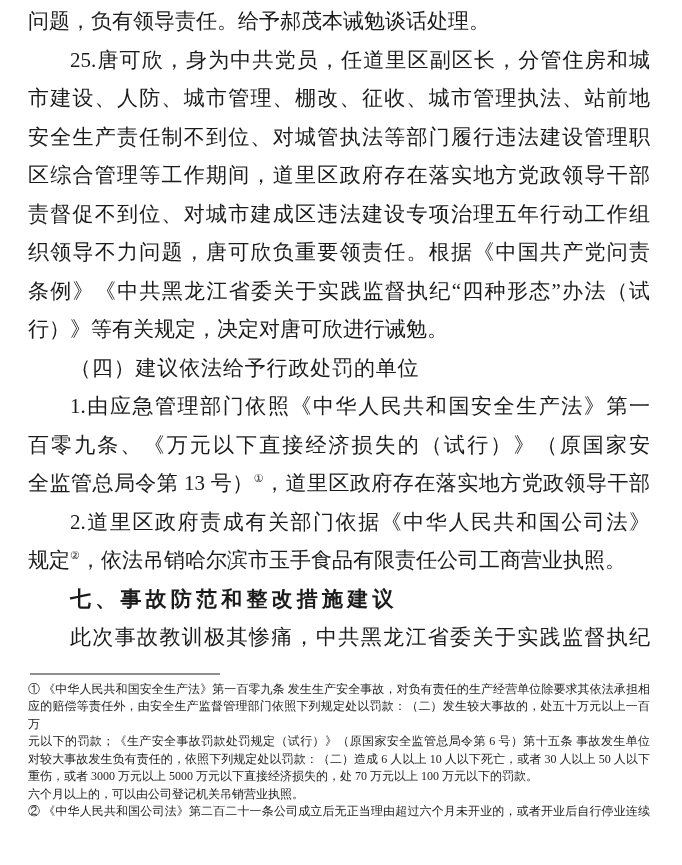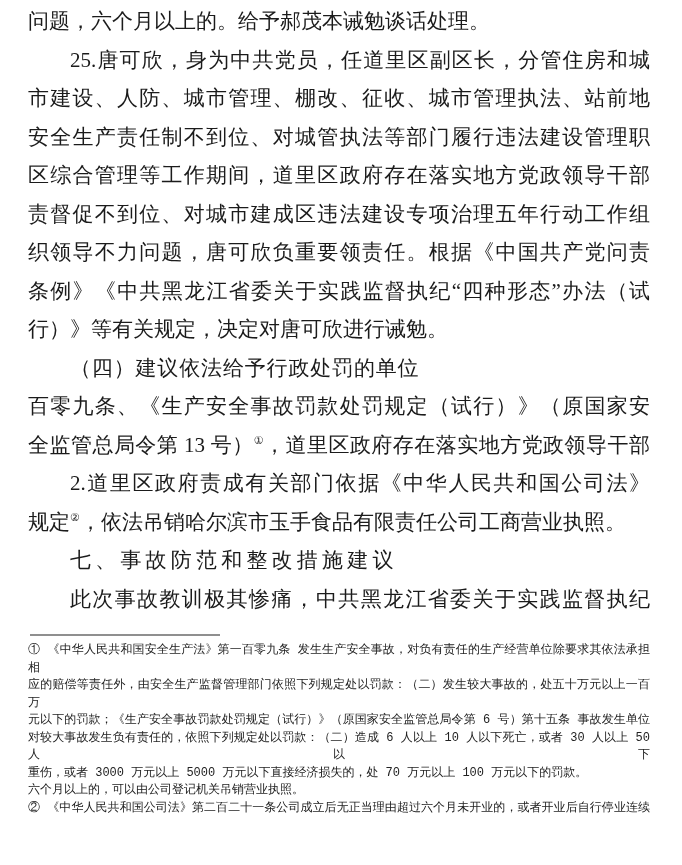--- a/index.html
+++ b/index.html
@@ -31,21 +31,21 @@
     text-justify:inter-character;
   }
   .e{ text-align:left; text-align-last:left; }
   .ind{ text-indent:2em; }
   .kai{ 
     font-weight:normal;
     font-family:"Liberation Serif","DejaVu Serif",serif;
     letter-spacing:0.04em;
   }
   .hei{ 
-    font-weight:normal;
+    font-weight:bold;
     font-family:"Liberation Sans","DejaVu Sans",sans-serif;
     letter-spacing:0.2em;
     font-size:21px;
   }
   sup.ref{
     font-size:11px;
     vertical-align:super;
     line-height:0;
   }
   
@@ -53,41 +53,41 @@
     width:190px;
     border:none;
     border-top:2px solid #8f8f8f;
     margin:16px 0 6px 2px;
   }
   .fnline{
     font-size:12px;
     line-height:17.5px;
     color:#222222;
     white-space:nowrap;
-    font-family:Liberation Mono, monospace;
   }
   .fnline.j{ white-space:normal; }
 </style>
 </head>
 <body>
 
 <div class="doc">
 
   <div>
-    <div class="bline e">问题，六个月以上的。给予郝茂本诫勉谈话处理。</div>
+    <div class="bline e">问题，负有领导责任。给予郝茂本诫勉谈话处理。</div>
     <div class="bline j ind">25.唐可欣，身为中共党员，任道里区副区长，分管住房和城</div>
     <div class="bline j">市建设、人防、城市管理、棚改、征收、城市管理执法、站前地</div>
     <div class="bline j">安全生产责任制不到位、对城管执法等部门履行违法建设管理职</div>
     <div class="bline j">区综合管理等工作期间，道里区政府存在落实地方党政领导干部</div>
     <div class="bline j">责督促不到位、对城市建成区违法建设专项治理五年行动工作组</div>
     <div class="bline j">织领导不力问题，唐可欣负重要领责任。根据《中国共产党问责</div>
     <div class="bline j">条例》《中共黑龙江省委关于实践监督执纪“四种形态”办法（试</div>
     <div class="bline e">行）》等有关规定，决定对唐可欣进行诫勉。</div>
     <div class="bline e ind kai">（四）建议依法给予行政处罚的单位</div>
-    <div class="bline j">百零九条、《生产安全事故罚款处罚规定（试行）》（原国家安</div>
+    <div class="bline j ind">1.由应急管理部门依照《中华人民共和国安全生产法》第一</div>
+    <div class="bline j">百零九条、《万元以下直接经济损失的（试行）》（原国家安</div>
     <div class="bline j">
       <span>全监管总局令第 13 号）</span><sup class="ref">①</sup><span>，道里区政府存在落实地方党政领导干部</span>
     </div>
     <div class="bline j ind">2.道里区政府责成有关部门依据《中华人民共和国公司法》</div>
     <div class="bline e">
       <span>规定</span><sup class="ref">②</sup><span>，依法吊销哈尔滨市玉手食品有限责任公司工商营业执照。</span>
     </div>
     <div class="bline e ind hei">七、事故防范和整改措施建议</div>
     <div class="bline j ind">此次事故教训极其惨痛，中共黑龙江省委关于实践监督执纪</div>
   </div>

